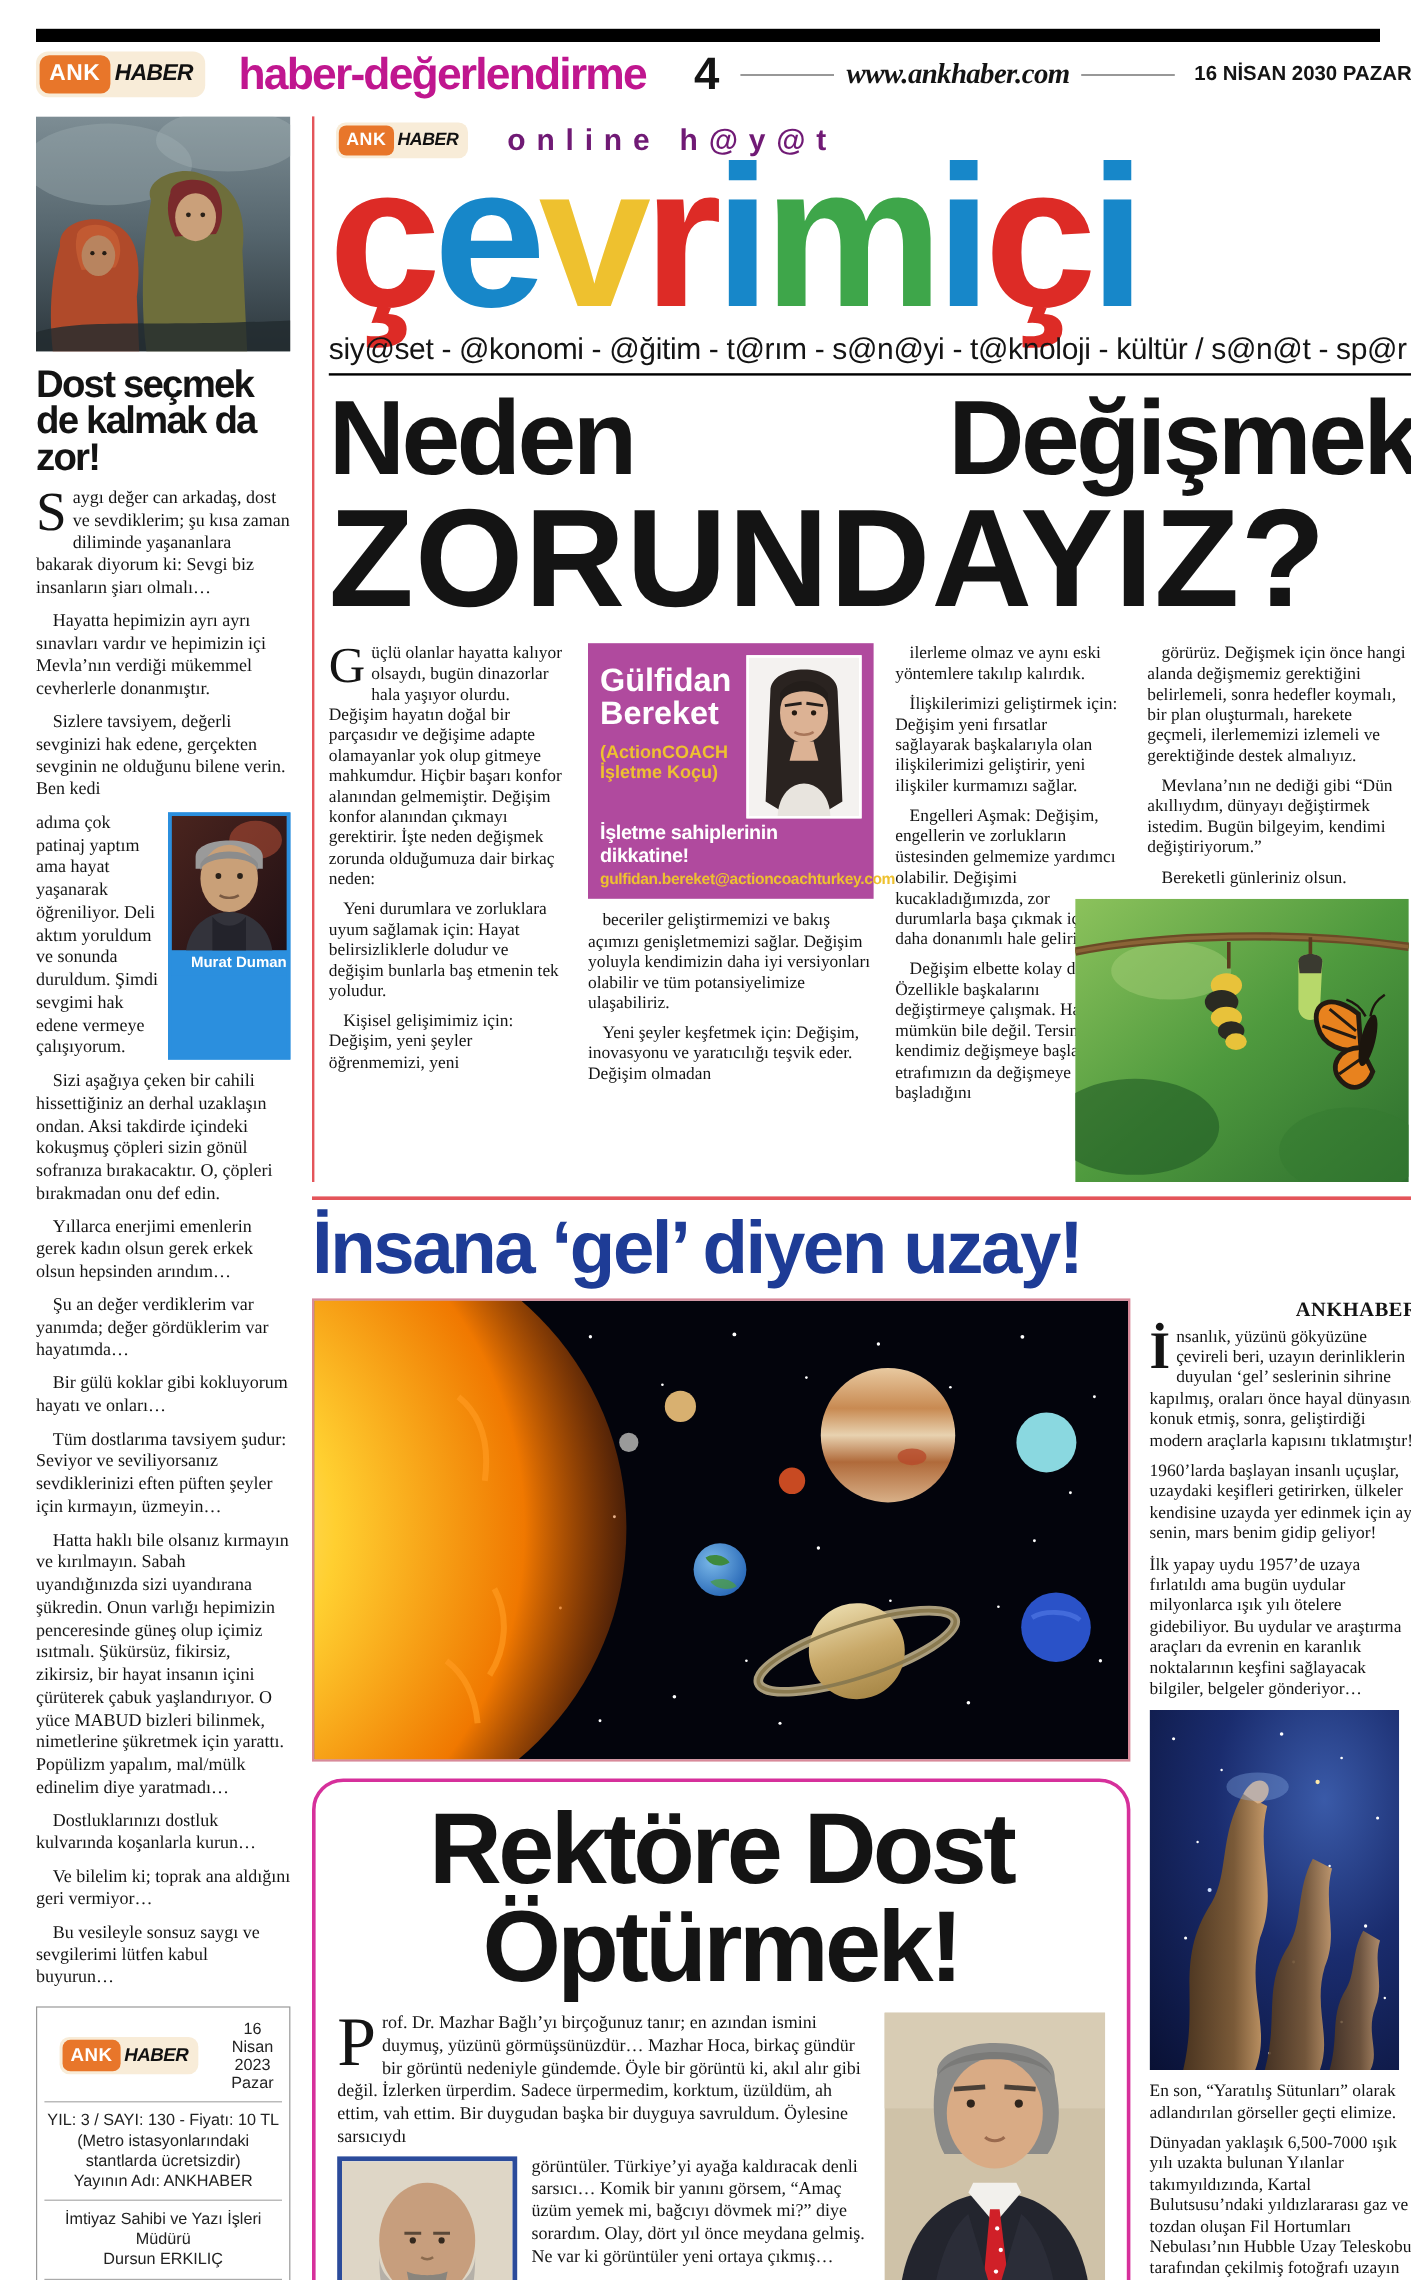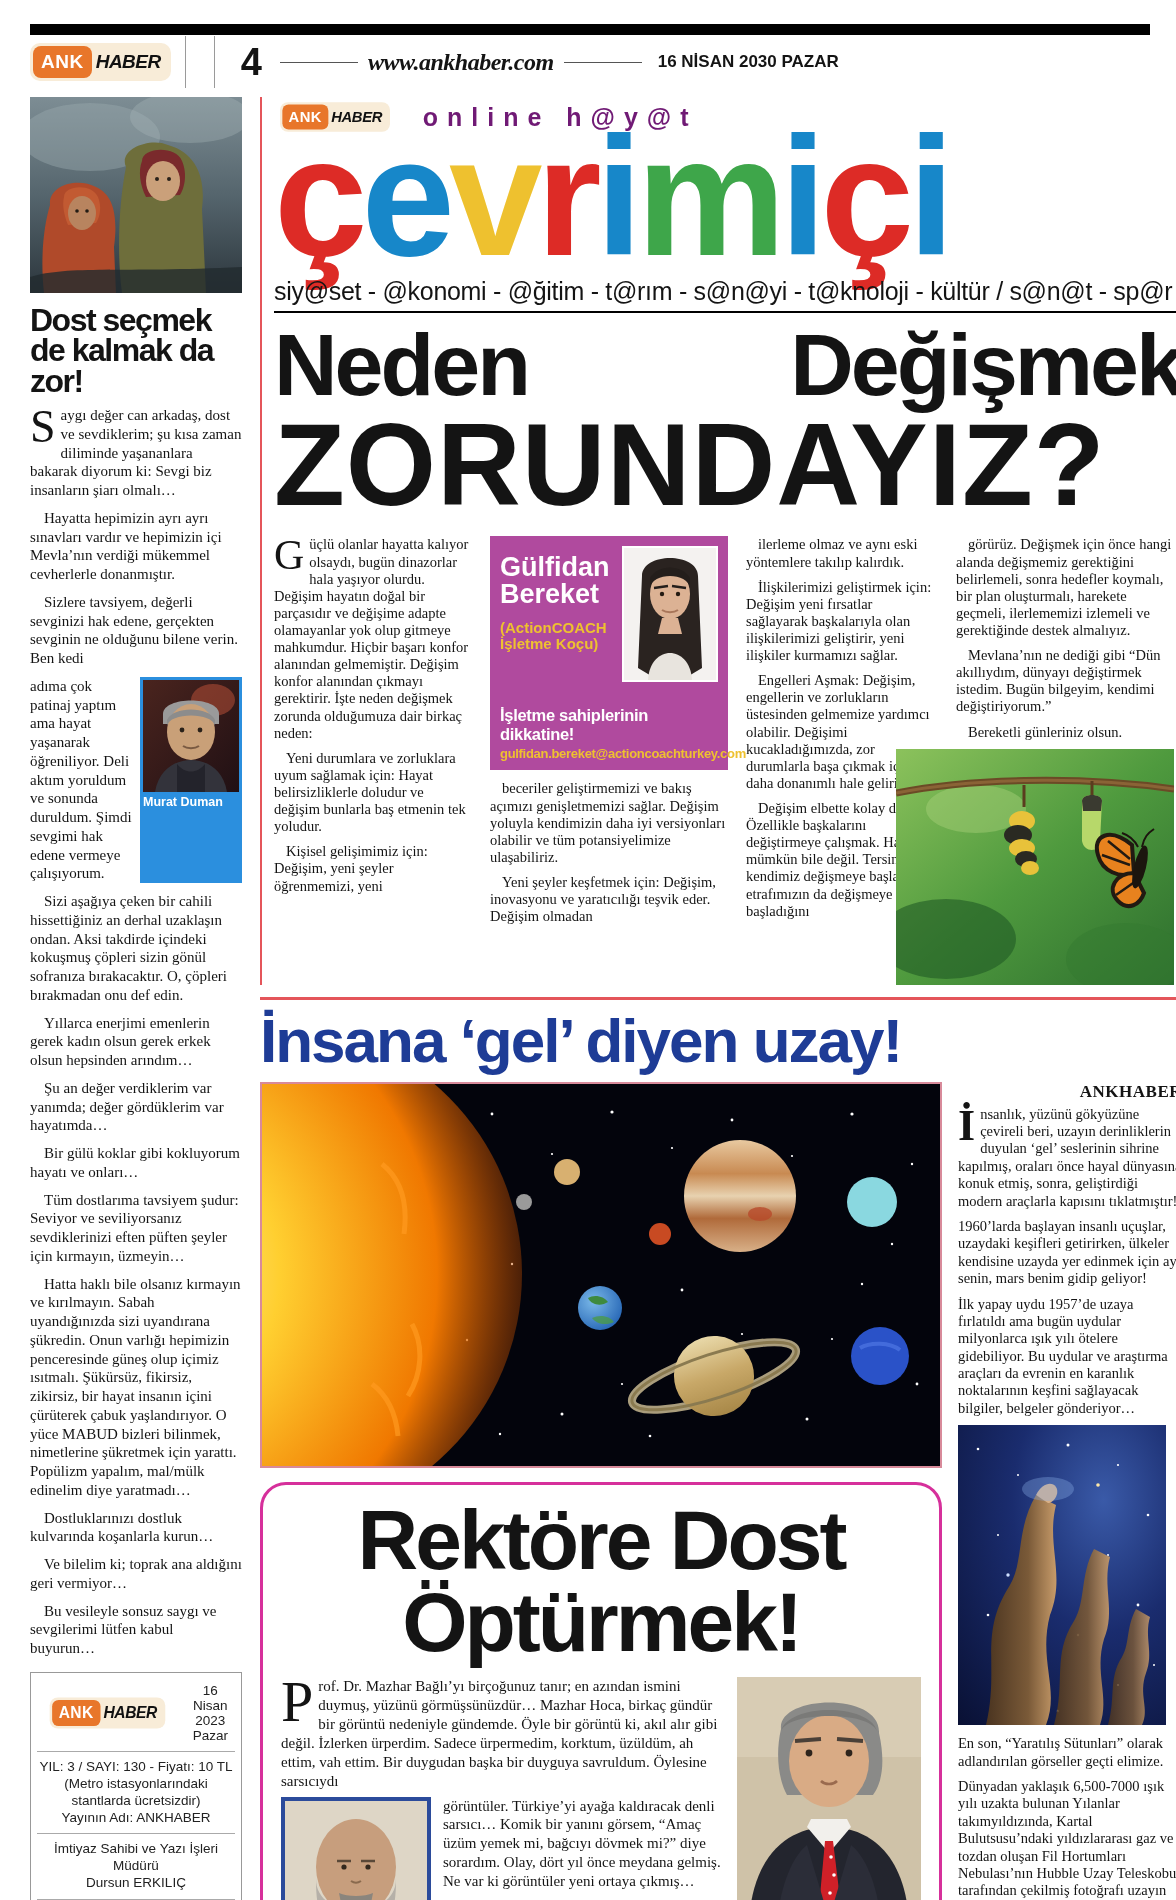--- a/index.html
+++ b/index.html
@@ -32,21 +32,21 @@
   .left-col{font-size:15px;line-height:1.25;}
   .kids-photo svg{display:block;}
   .left-title{font:bold 32px "Liberation Sans",sans-serif;letter-spacing:-1.5px;line-height:.95;margin:12px 0 10px;}
   .body p{margin:0 0 9px;text-indent:14px;}
   p.lead{text-indent:0;}
   .dropcap{float:left;font-size:46px;line-height:.78;padding:3px 5px 0 0;font-family:"Liberation Serif",serif;}
   .murat-row{display:flex;gap:7px;margin-bottom:9px;}
   .murat-row .txt{flex:1;}
   .murat-photo{flex:0 0 102px;border:3px solid var(--photo-blue,#2b8fde);background:var(--photo_blue);}
   .murat-photo svg{display:block;}
-  .murat-cap{background:var(--photo_blue);color:#fff;font:bold 12.5px "Liberation Sans",sans-serif;text-align:left;padding:3px 0 4px;}
+  .murat-cap{background:var(--photo_blue);color:#fff;font:bold 12.5px "Liberation Sans",sans-serif;text-align:right;padding:3px 0 4px;}
 
   
   .imprint{border:1.5px solid #999;margin-top:14px;padding:10px 6px 8px;text-align:center;font:13.5px "Liberation Sans",sans-serif;line-height:1.25;color:#222;}
   .imprint-head{display:flex;align-items:center;justify-content:center;gap:8px;padding-bottom:8px;}
   .imprint-head .brand{transform:scale(.82);transform-origin:center;}
   .imprint-date{font:13.5px "Liberation Sans",sans-serif;text-align:center;}
   .imprint-section{border-top:1px solid #aaa;padding:7px 2px;}
 
   
   .spine{border-left:2px solid var(--rule_red);padding-left:12px;}
@@ -64,21 +64,21 @@
   .cols p{margin:0 0 8px;text-indent:12px;}
   .cols p.lead{text-indent:0;}
   .cols .dropcap{font-size:42px;}
 
   .coach-box{background:var(--purple);color:#fff;padding:10px 10px 9px;margin-bottom:10px;}
   .coach-top{display:flex;gap:8px;}
   .coach-name{font:bold 27px "Liberation Sans",sans-serif;line-height:1.0;margin-top:8px;}
   .coach-role{color:var(--yellow);font:bold 15px "Liberation Sans",sans-serif;line-height:1.05;margin-top:12px;}
   .coach-photo{margin-left:auto;border:2px solid #fff;background:#fff;}
   .coach-photo svg{display:block;}
-  .coach-notice{font:bold 16.5px "Liberation Sans",sans-serif;margin-top:24px;letter-spacing:-.3px;}
+  .coach-notice{font:bold 16.5px "Liberation Sans",sans-serif;margin-top:3px;letter-spacing:-.3px;}
   .coach-email{color:var(--yellow);font:bold 13px "Liberation Sans",sans-serif;margin-top:2px;letter-spacing:-.3px;}
 
   .butterfly{margin:8px 0 0 -60px;}
   .butterfly svg{display:block;}
 
   .red-hrule{height:3px;background:var(--rule_red);margin:12px 0 10px;}
 
   .space-hl{color:var(--navy);font:bold 62px "Liberation Sans",sans-serif;letter-spacing:-2px;line-height:1.0;margin:2px 0 10px;}
   .space-row{display:grid;grid-template-columns:1fr 224px;column-gap:16px;}
   .solar{border:2px solid #d88a9a;}
@@ -107,20 +107,21 @@
 
 <div class="page">
 
   <div class="top-bar"></div>
   <div class="header-row">
     <span class="brand">
       <span class="ank">ANK</span>
       <span class="haber">HABER</span>
     </span>
     <span class="vdiv"></span>
+    <span class="section-title">haber-değerlendirme</span>
     <span class="vdiv"></span>
     <span class="page-num">4</span>
     <span class="hline"></span>
     <span class="website">www.ankhaber.com</span>
     <span class="hline"></span>
     <span class="hdate">16 NİSAN 2030 PAZAR</span>
   </div>
 
   <div class="main">
 

